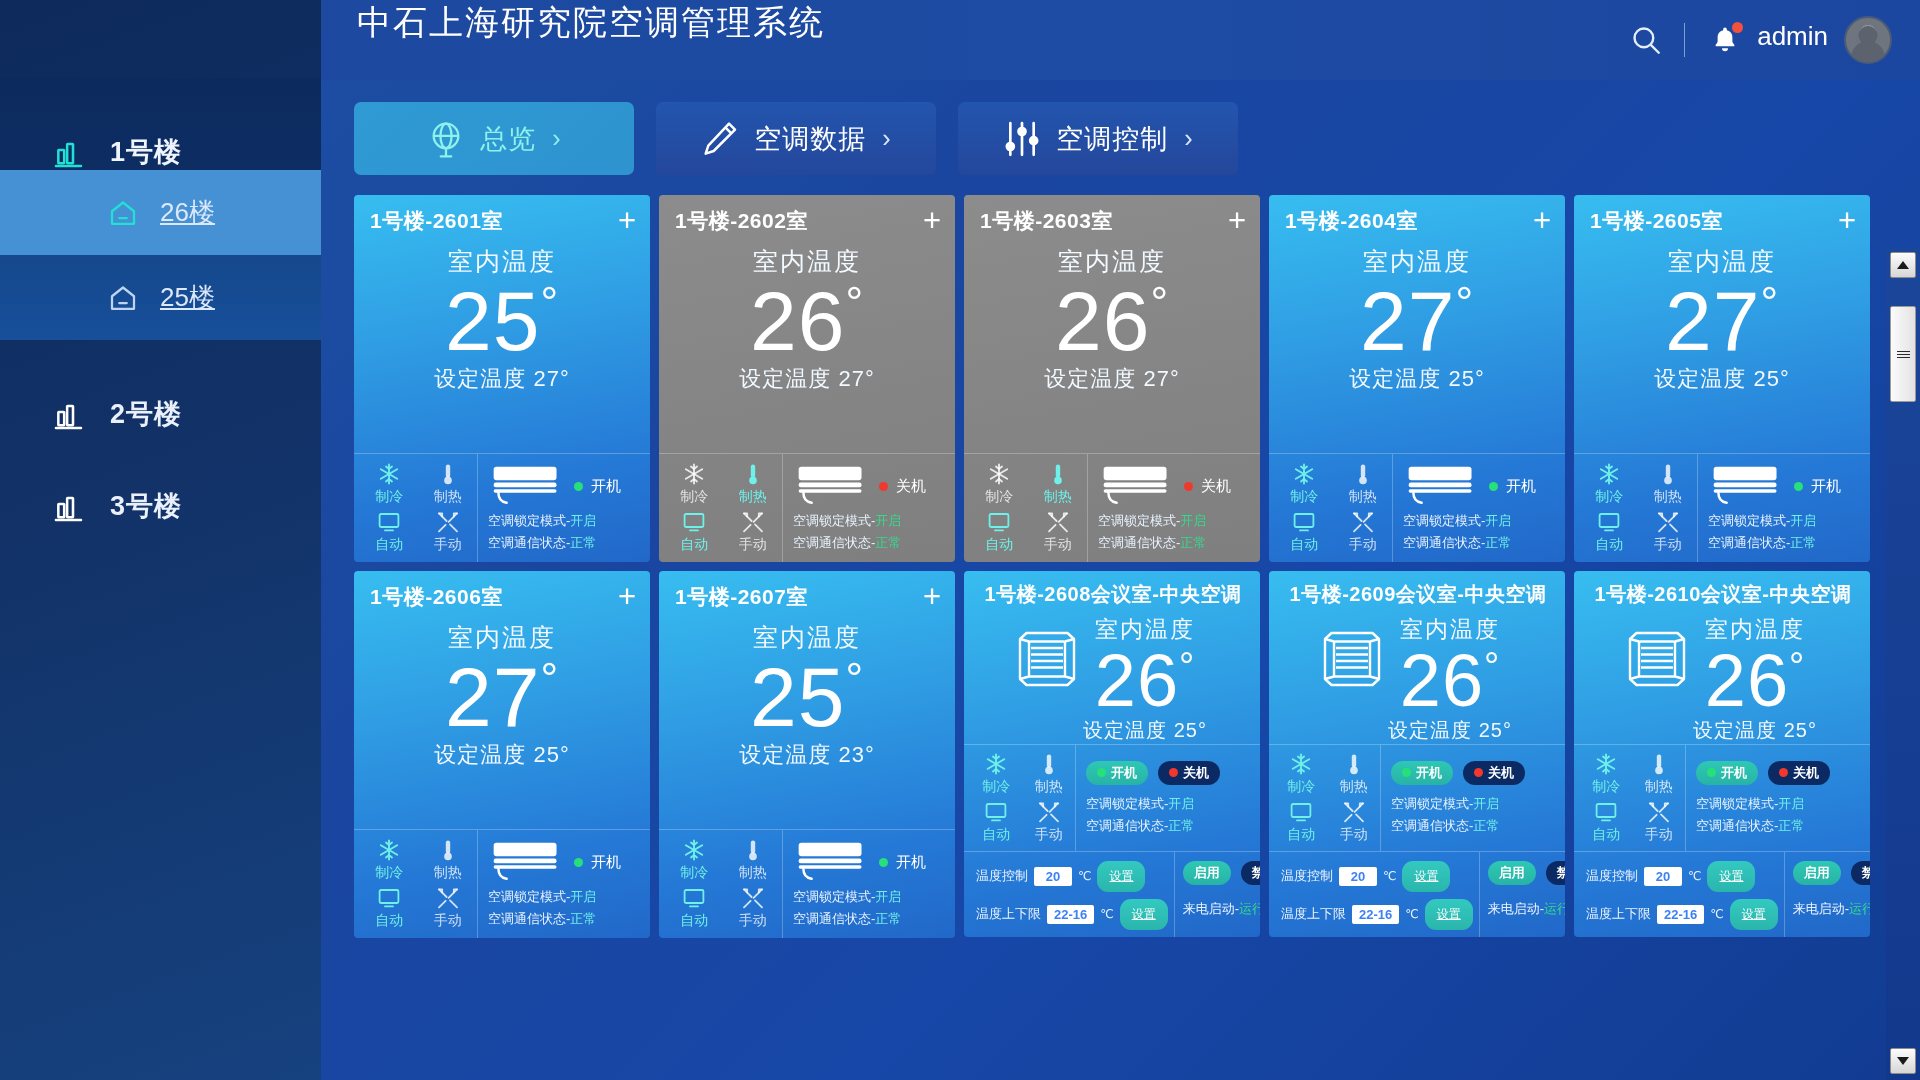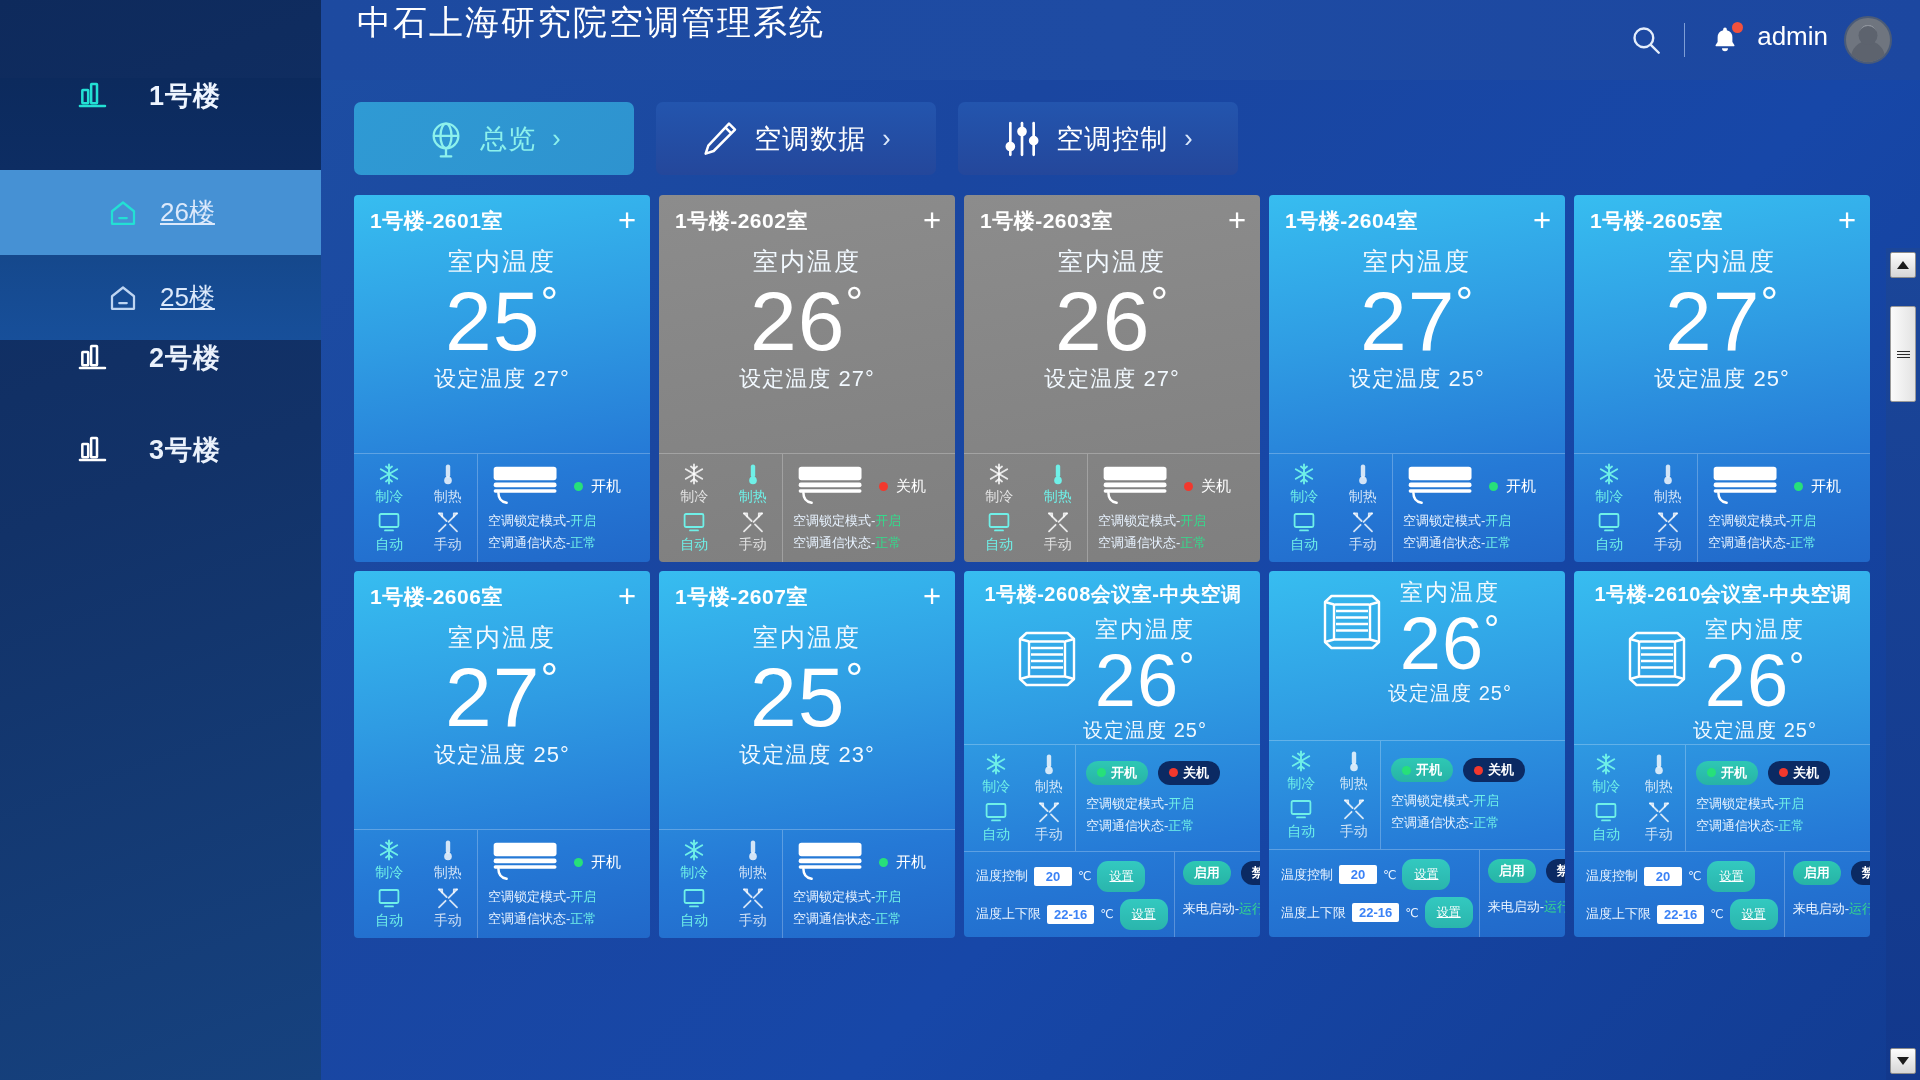--- a/index.html
+++ b/index.html
@@ -13,22 +13,22 @@
   #app { position: relative; width: 1920px; height: 1080px; display: flex; }
 
   
   #sidebar {
     width: 321px; height: 1080px; flex: 0 0 321px;
     background: linear-gradient(160deg,#0e2a5c 0%,#123268 45%,#16427f 100%);
     position: relative; z-index: 5;
     padding-top: 78px;
   }
   .nav-building {
-    height: 92px; display: flex; align-items: flex-start;
-    padding-left: 76px; gap: 39px; cursor: pointer;
+    height: 92px; display: flex; align-items: flex-end;
+    padding-left: 52px; gap: 24px; cursor: pointer;
     color: #eaf1fb;
   }
   .nav-building.open { background: linear-gradient(180deg,#0c2a5d,#0d2d63); }
   .nav-building .lbl { font-size: 27px; font-weight: bold; letter-spacing: 1px; }
   .nav-building .bico { width: 34px; height: 32px; display:block; }
   .nav-building.active .bico path,
   .nav-building.active .bico rect { stroke: #23e0d4; }
   .nav-building.active .lbl { color: #eef5ff; }
 
   .floors { background: linear-gradient(180deg,#14417f 0%,#13539f00 0%); }
@@ -898,20 +898,23 @@
             <span class="pill en">启用</span>
             <span class="pill dis">禁用</span>
           </div>
           <div class="boot-line">
             <span>来电启动-</span><span class="gv">运行</span>
           </div>
         </div>
       </div>
     </div>
         <div class="card meeting on">
+      <div class="card-title-row">
+        <span class="card-title">1号楼-2609会议室-中央空调</span>
+      </div>
       <div class="temp-block">
         <span><svg class="cac-icon" viewBox="0 0 60 58" fill="none" stroke="#ffffff" stroke-width="2.4" stroke-linejoin="round">
     <path d="M3 9 9.5 3h41L57 9v40l-6.5 6h-41L3 49z"></path>
     <rect x="12" y="11.5" width="36" height="35" rx="1.6"></rect>
     <line x1="14" y1="18" x2="46" y2="18"></line>
                 <line x1="14" y1="24.5" x2="46" y2="24.5"></line>
     <line x1="14" y1="31" x2="46" y2="31"></line>
                 <line x1="14" y1="37.5" x2="46" y2="37.5"></line>
     <line x1="3" y1="9" x2="12" y2="11.5"></line>
                 <line x1="57" y1="9" x2="48" y2="11.5"></line>

